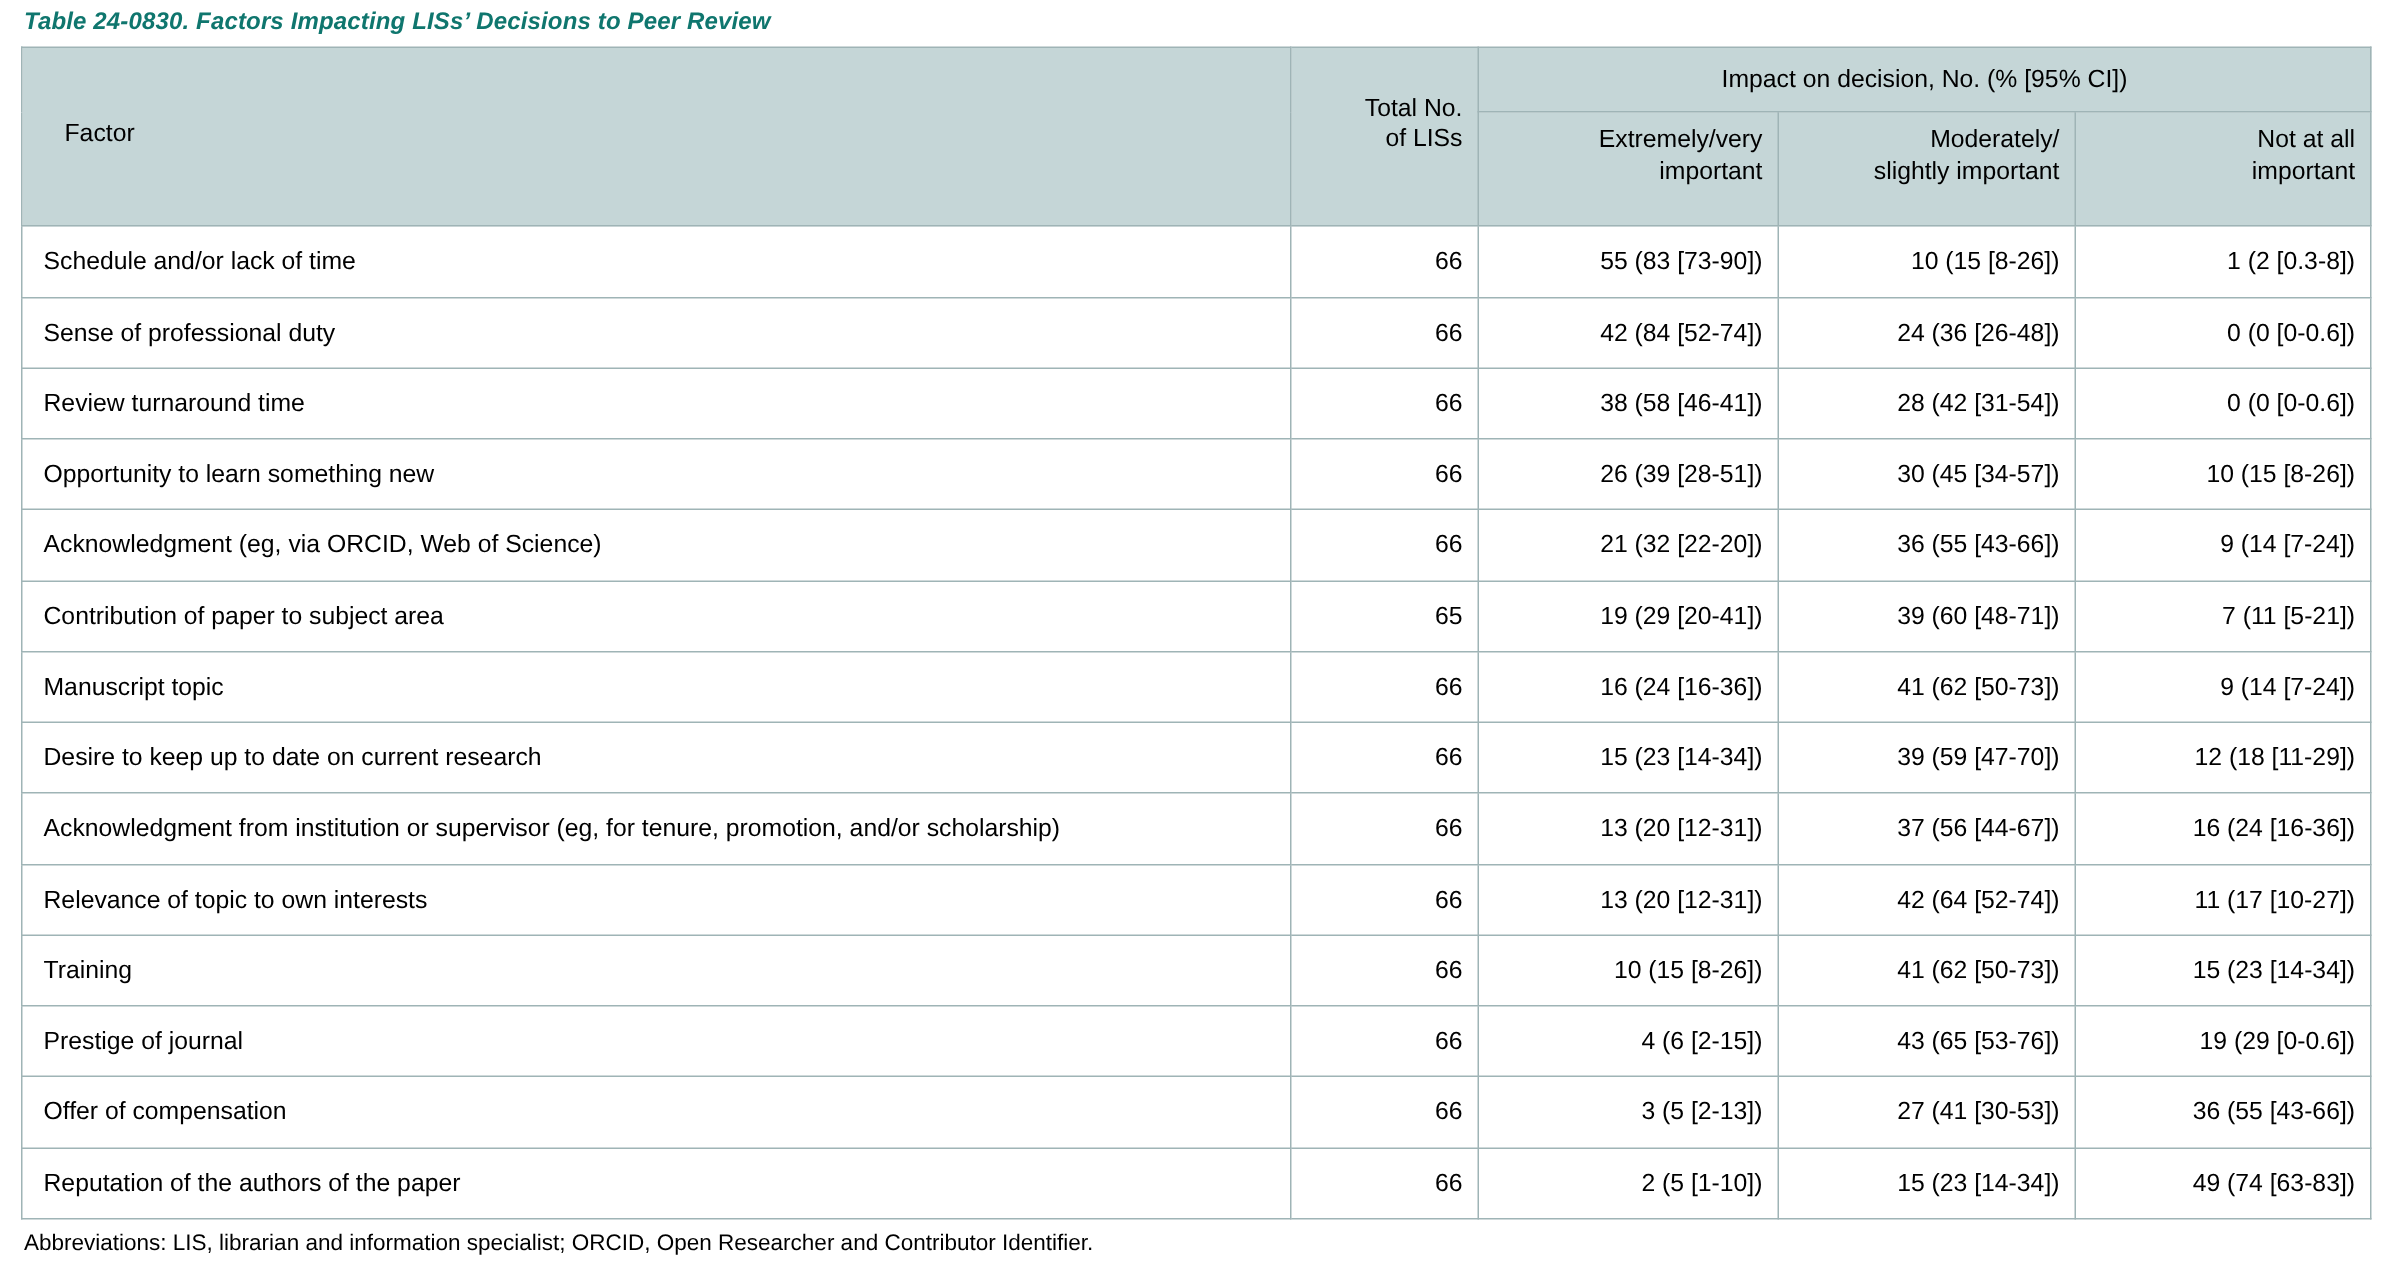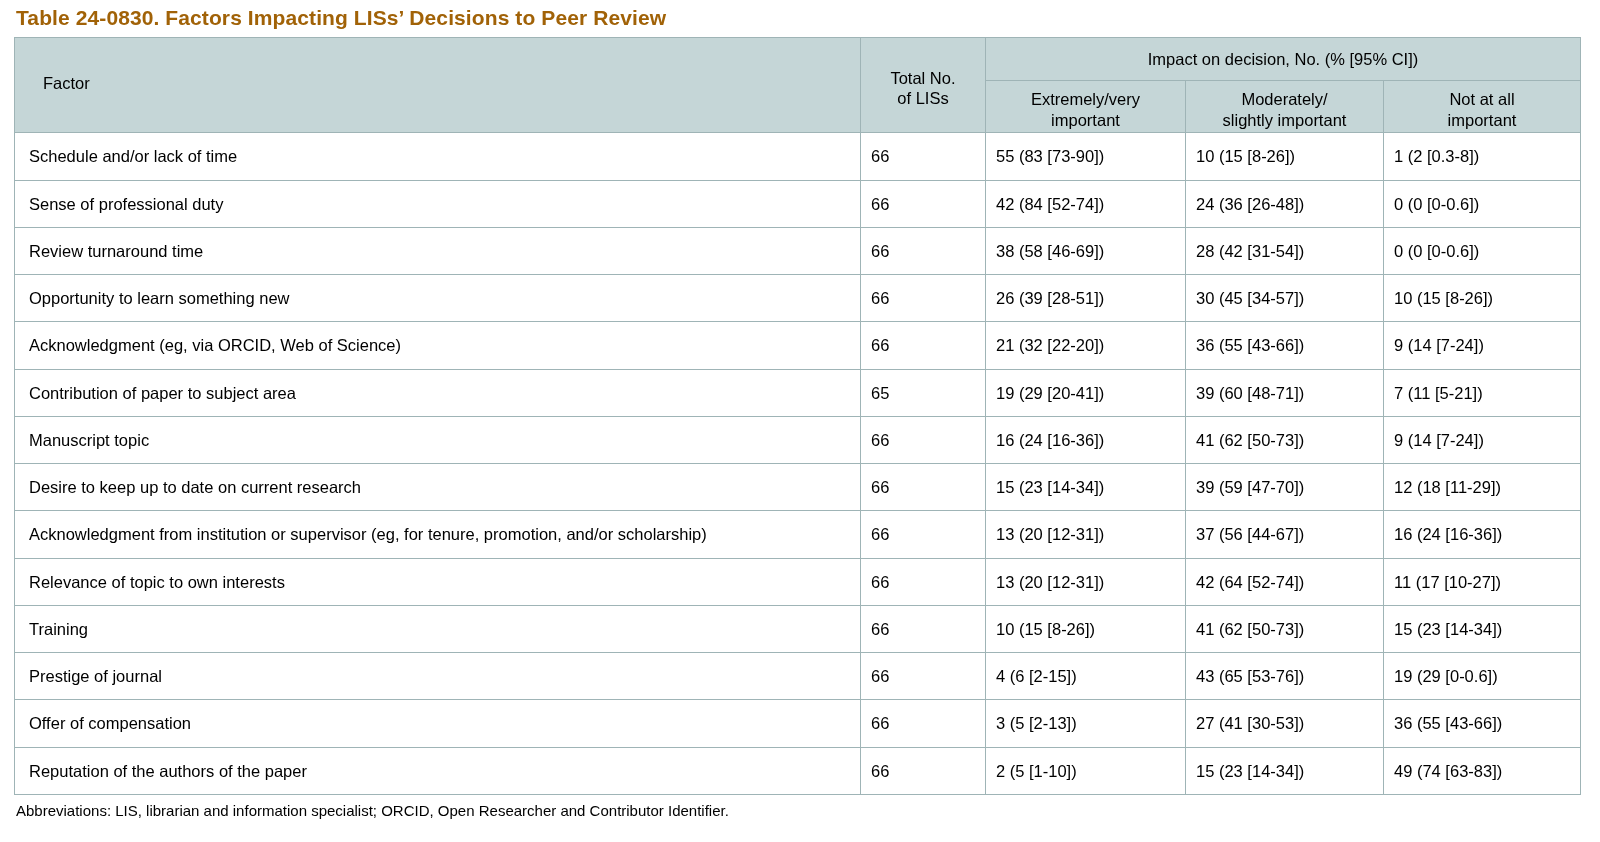--- a/index.html
+++ b/index.html
@@ -13,25 +13,26 @@
     font-family: "Liberation Sans", sans-serif;
     color: #000000;
   }
   .page {
     box-sizing: border-box;
     width: 1600px;
     height: 842px;
     padding: 6px 14px 6px 14px;
   }
   .table-title {
-    font-size: 21px;
+    font-size: 16px;
     font-weight: bold;
-    color: #a16207;
+    color: #0f766e;
     margin: 0 0 7px 2px;
     letter-spacing: 0.1px;
+    font-style: italic;
   }
   table.data-table {
     border-collapse: collapse;
     width: 1566px;
     table-layout: fixed;
     border: 1px solid #9fb4b6;
   }
   table.data-table td,
   table.data-table th {
     border: 1px solid #9fb4b6;
@@ -48,38 +49,38 @@
     font-size: 16.5px;
     padding: 12px 10px 11px 10px;
   }
   th.factor-head {
     text-align: left;
     vertical-align: bottom;
     padding-bottom: 12px;
     padding-left: 28px;
   }
   th.center-head {
-    text-align: center;
+    text-align: right;
     vertical-align: bottom;
-    padding-bottom: 2px;
+    padding-bottom: 26px;
     line-height: 1.25;
   }
   tbody td {
     background: #ffffff;
     font-size: 16.5px;
     padding: 12px 10px;
     line-height: 1.35;
   }
   td.factor-cell {
     text-align: left;
     padding-left: 14px;
     padding-right: 16px;
   }
   td.num-cell {
-    text-align: left;
+    text-align: right;
   }
   .footnote {
     font-size: 15px;
     margin: 7px 0 0 2px;
     color: #000;
   }
   col.c-factor { width: 846px; }
   col.c-total  { width: 125px; }
   col.c-ev     { width: 200px; }
   col.c-mod    { width: 198px; }
@@ -135,21 +136,21 @@
         <tr>
           <td class="factor-cell">Sense of professional duty</td>
           <td class="num-cell">66</td>
           <td class="num-cell">42 (84 [52-74])</td>
           <td class="num-cell">24 (36 [26-48])</td>
           <td class="num-cell">0 (0 [0-0.6])</td>
         </tr>
         <tr>
           <td class="factor-cell">Review turnaround time</td>
           <td class="num-cell">66</td>
-          <td class="num-cell">38 (58 [46-69])</td>
+          <td class="num-cell">38 (58 [46-41])</td>
           <td class="num-cell">28 (42 [31-54])</td>
           <td class="num-cell">0 (0 [0-0.6])</td>
         </tr>
         <tr>
           <td class="factor-cell">Opportunity to learn something new</td>
           <td class="num-cell">66</td>
           <td class="num-cell">26 (39 [28-51])</td>
           <td class="num-cell">30 (45 [34-57])</td>
           <td class="num-cell">10 (15 [8-26])</td>
         </tr>

